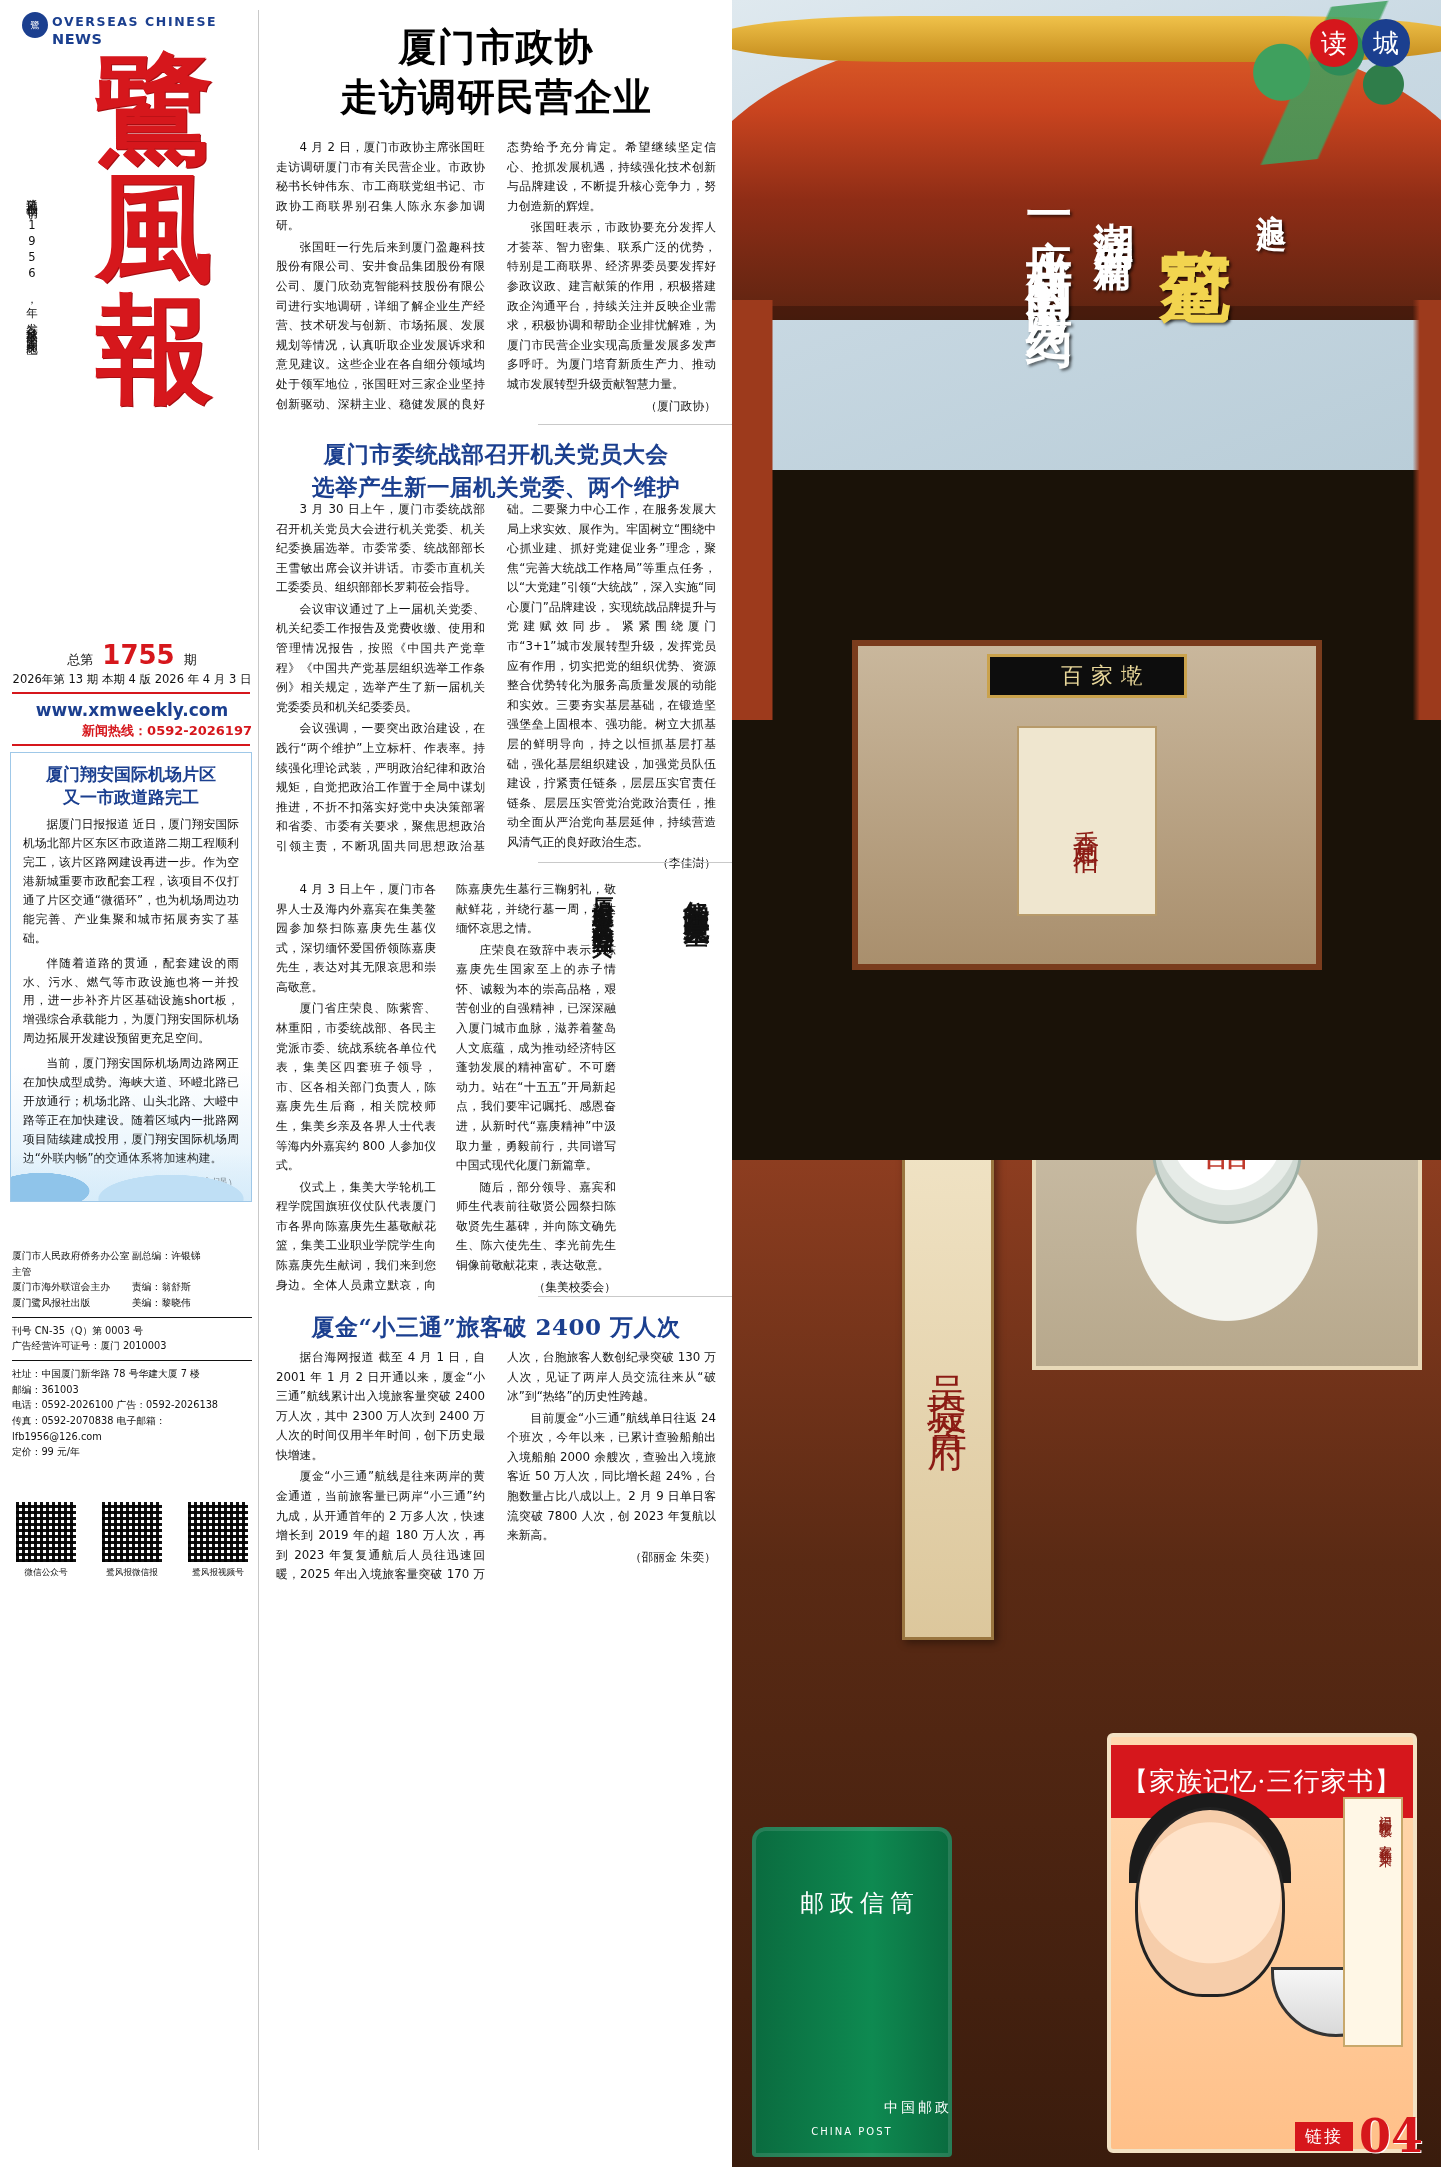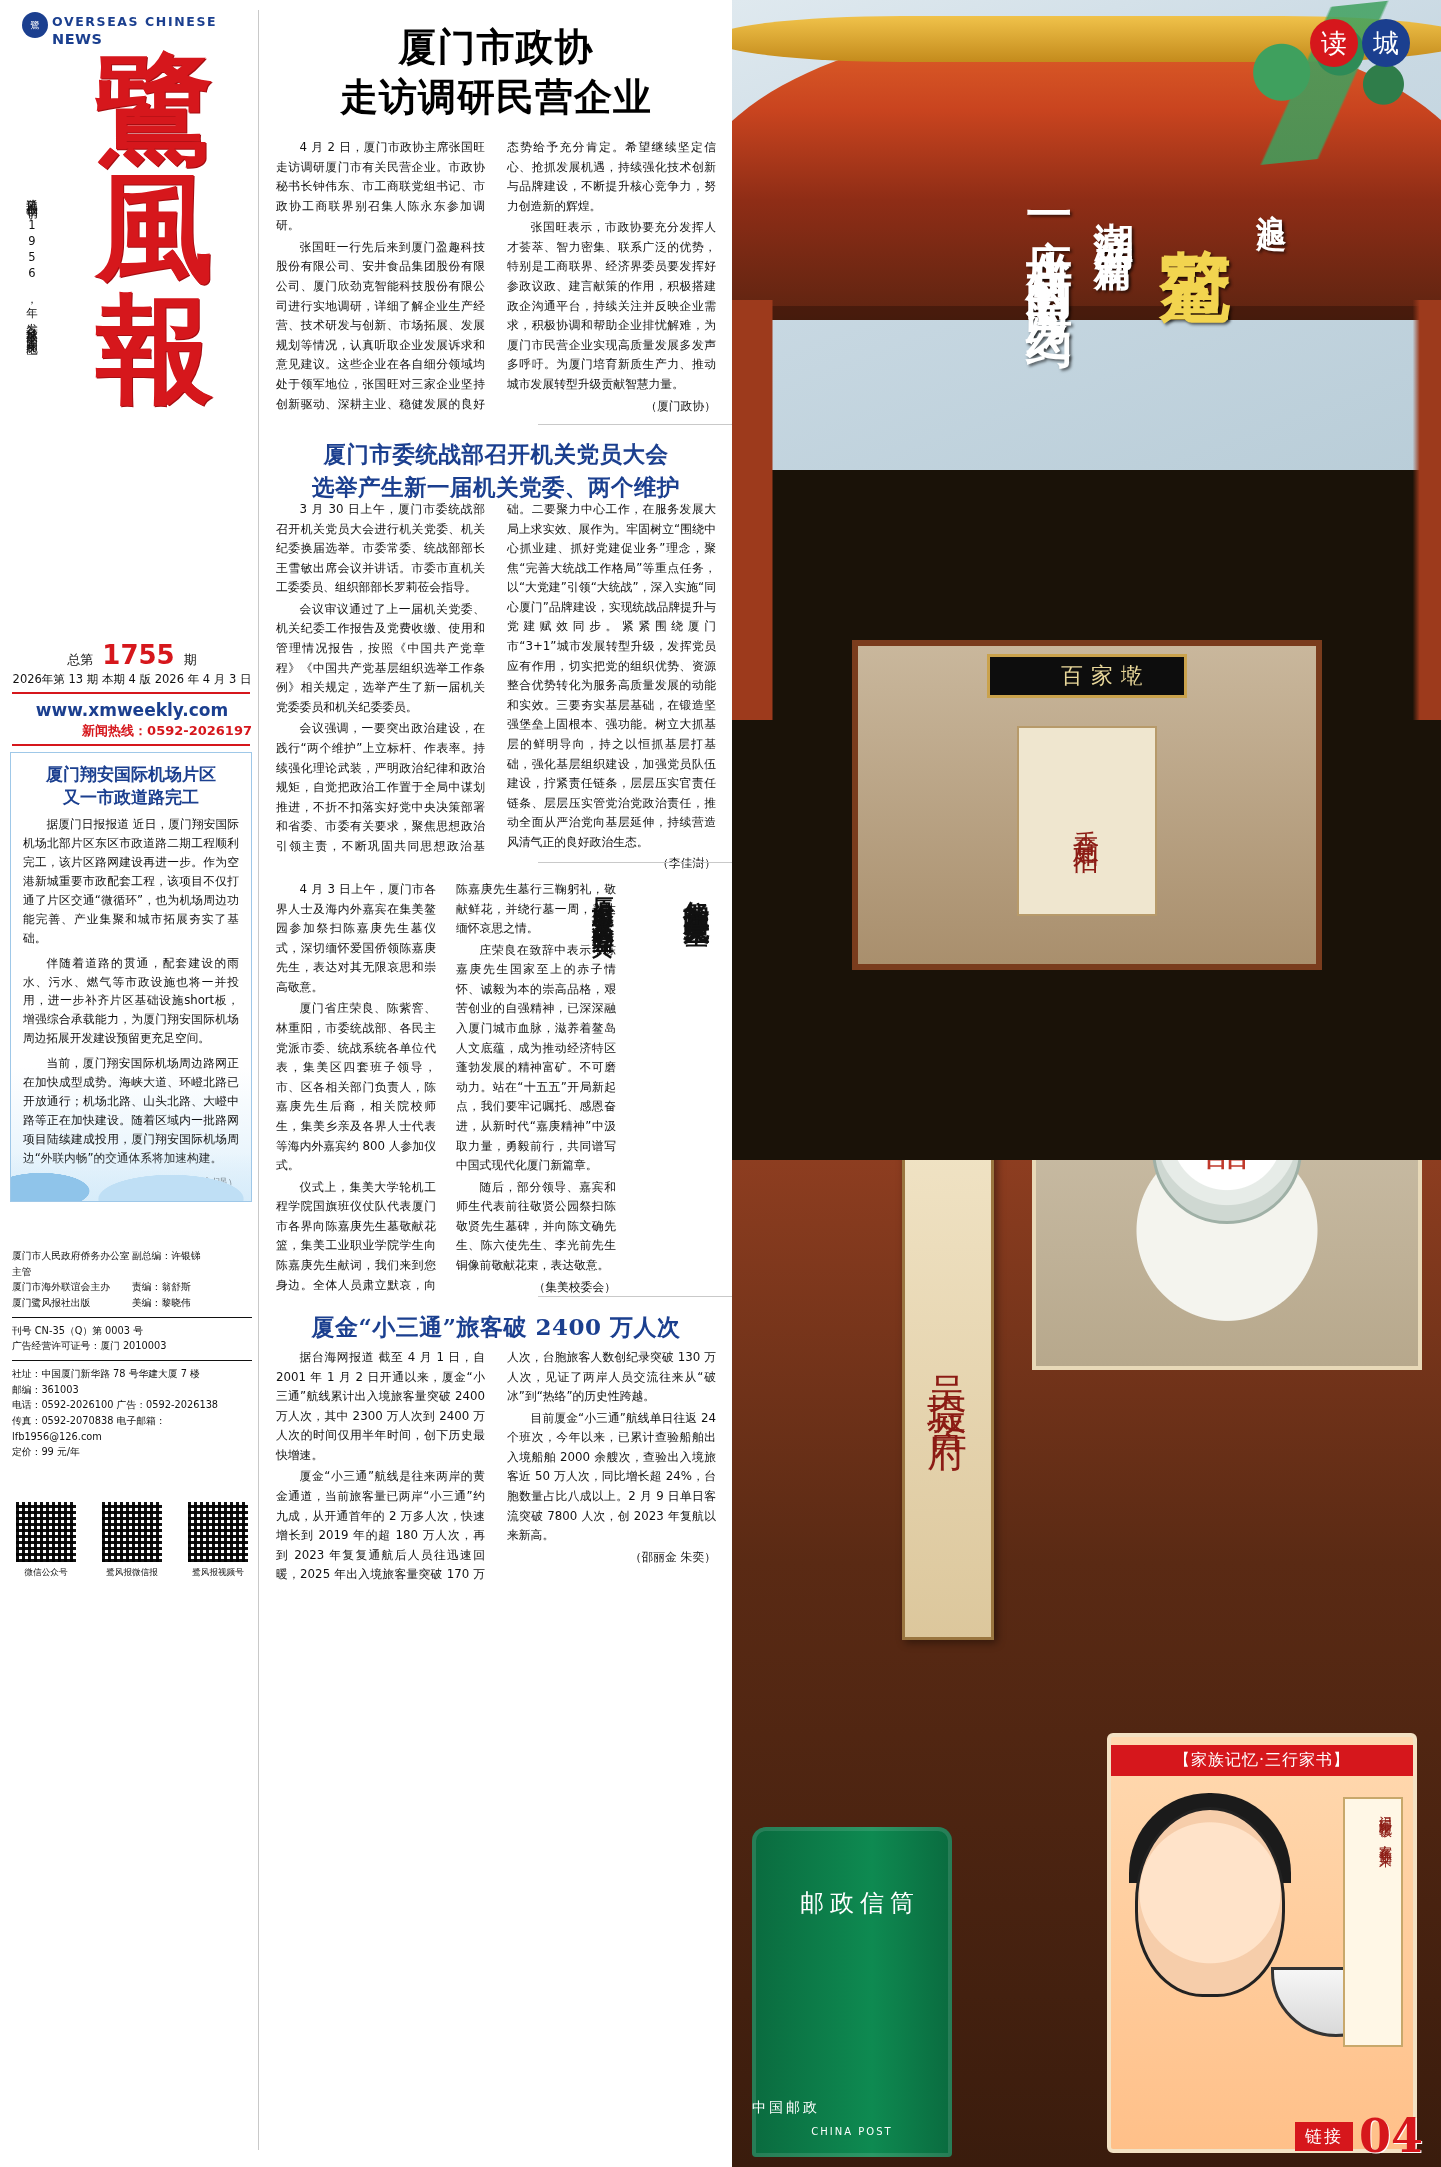--- a/index.html
+++ b/index.html
@@ -296,37 +296,37 @@
     position:absolute; left:20px; bottom:10px; width:200px; height:330px;
     background:linear-gradient(90deg,#0a6b3f,#0e8a51 60%,#0a6b3f);
     border-radius:14px 14px 4px 4px;
     box-shadow:inset 0 0 0 4px rgba(255,255,255,.12);
   }
   .mailbox .txt {
     position:absolute; left:0; top:60px; width:100%; text-align:center;
     color:#fff; font-family:"DejaVu Serif", serif; font-size:24px; letter-spacing:6px;padding-left:16px;
   }
   .mailbox .txt2 {
-    position:absolute; left:0; bottom:40px; width:100%; text-align:left;
+    position:absolute; left:0; bottom:40px; width:100%; text-align:right;
     color:#fff; font-size:14px; letter-spacing:3px;
   }
   .mailbox .txt3 {
     position:absolute; left:0; bottom:20px; width:100%; text-align:center;
     color:#fff; font-size:10px; letter-spacing:2px;
   }
   .poster {
     position:absolute; right:24px; bottom:14px; width:310px; height:420px;
     background:linear-gradient(180deg,#ffd9b0,#ffc089);
     border:4px solid #f3e2c4; border-radius:6px;
     overflow:hidden;
   }
   .poster .ptitle {
     position:absolute; left:0; top:8px; width:100%; text-align:center;
     background:#d6171c; color:#fff; font-family:"DejaVu Serif", serif;
-    font-size:16px; padding:5px 0; letter-spacing:1px;
+    font-size:26px; padding:19px 0; letter-spacing:1px;
   }
   .poster .face {
     position:absolute; left:24px; top:70px; width:150px; height:190px;
     border-radius:50% 50% 45% 45%;
     background:radial-gradient(circle at 50% 45%, #ffe3c9 0 70px, #f6cdaa 71px);
     border:3px solid #222;
   }
   .poster .hair {
     position:absolute; left:18px; top:56px; width:162px; height:90px;
     background:#1b1b1b; border-radius:80px 80px 0 0;

